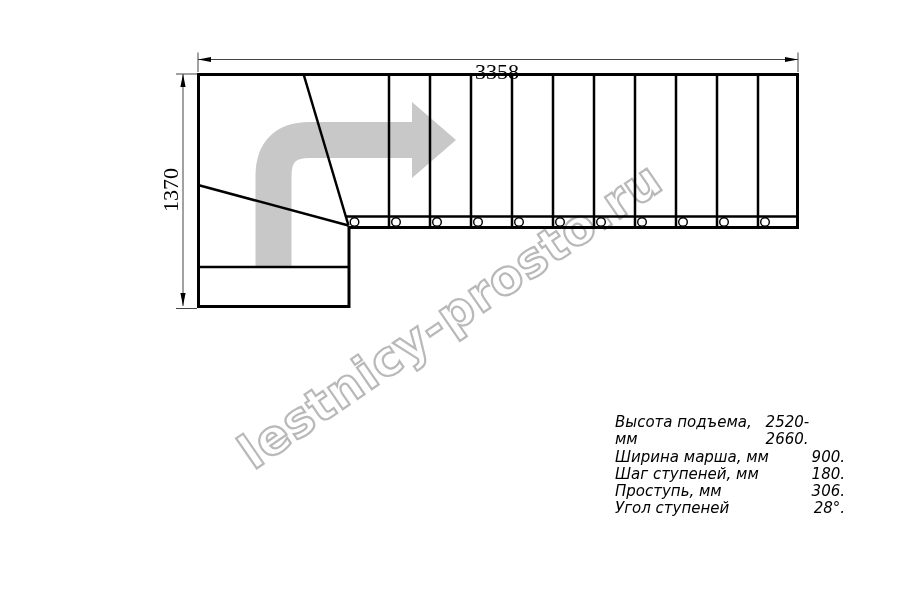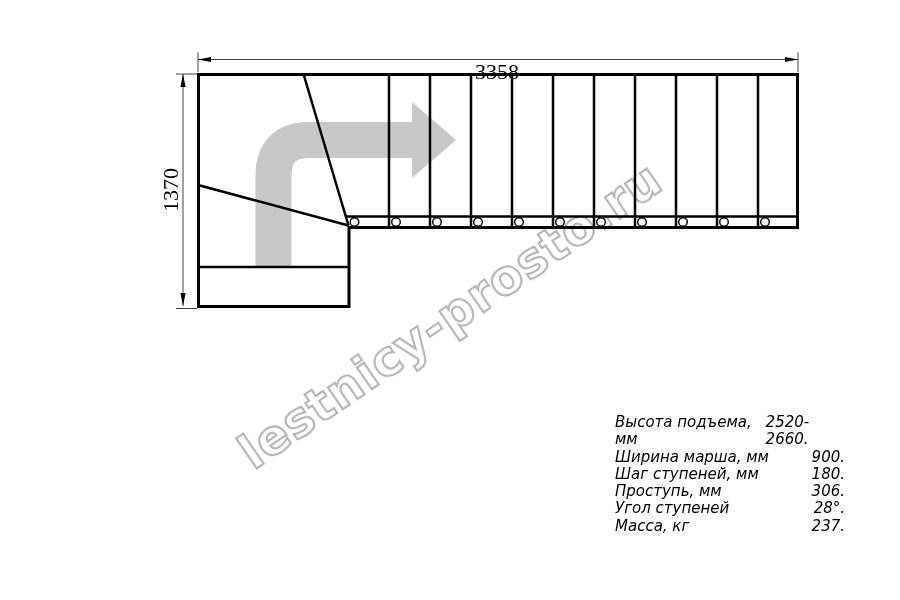--- a/index.html
+++ b/index.html
@@ -169,19 +169,15 @@
       <span class="spec-value">180.</span>
     </div>
     <div class="spec-row">
       <span class="spec-label">Проступь, мм</span>
       <span class="spec-value">306.</span>
     </div>
     <div class="spec-row">
       <span class="spec-label">Угол ступеней</span>
       <span class="spec-value">28°.</span>
     </div>
-    <div class="spec-row">
-      <span class="spec-label">Масса, кг</span>
-      <span class="spec-value">237.</span>
-    </div>
   </div>
 
 </div>
 
 </body></html>

